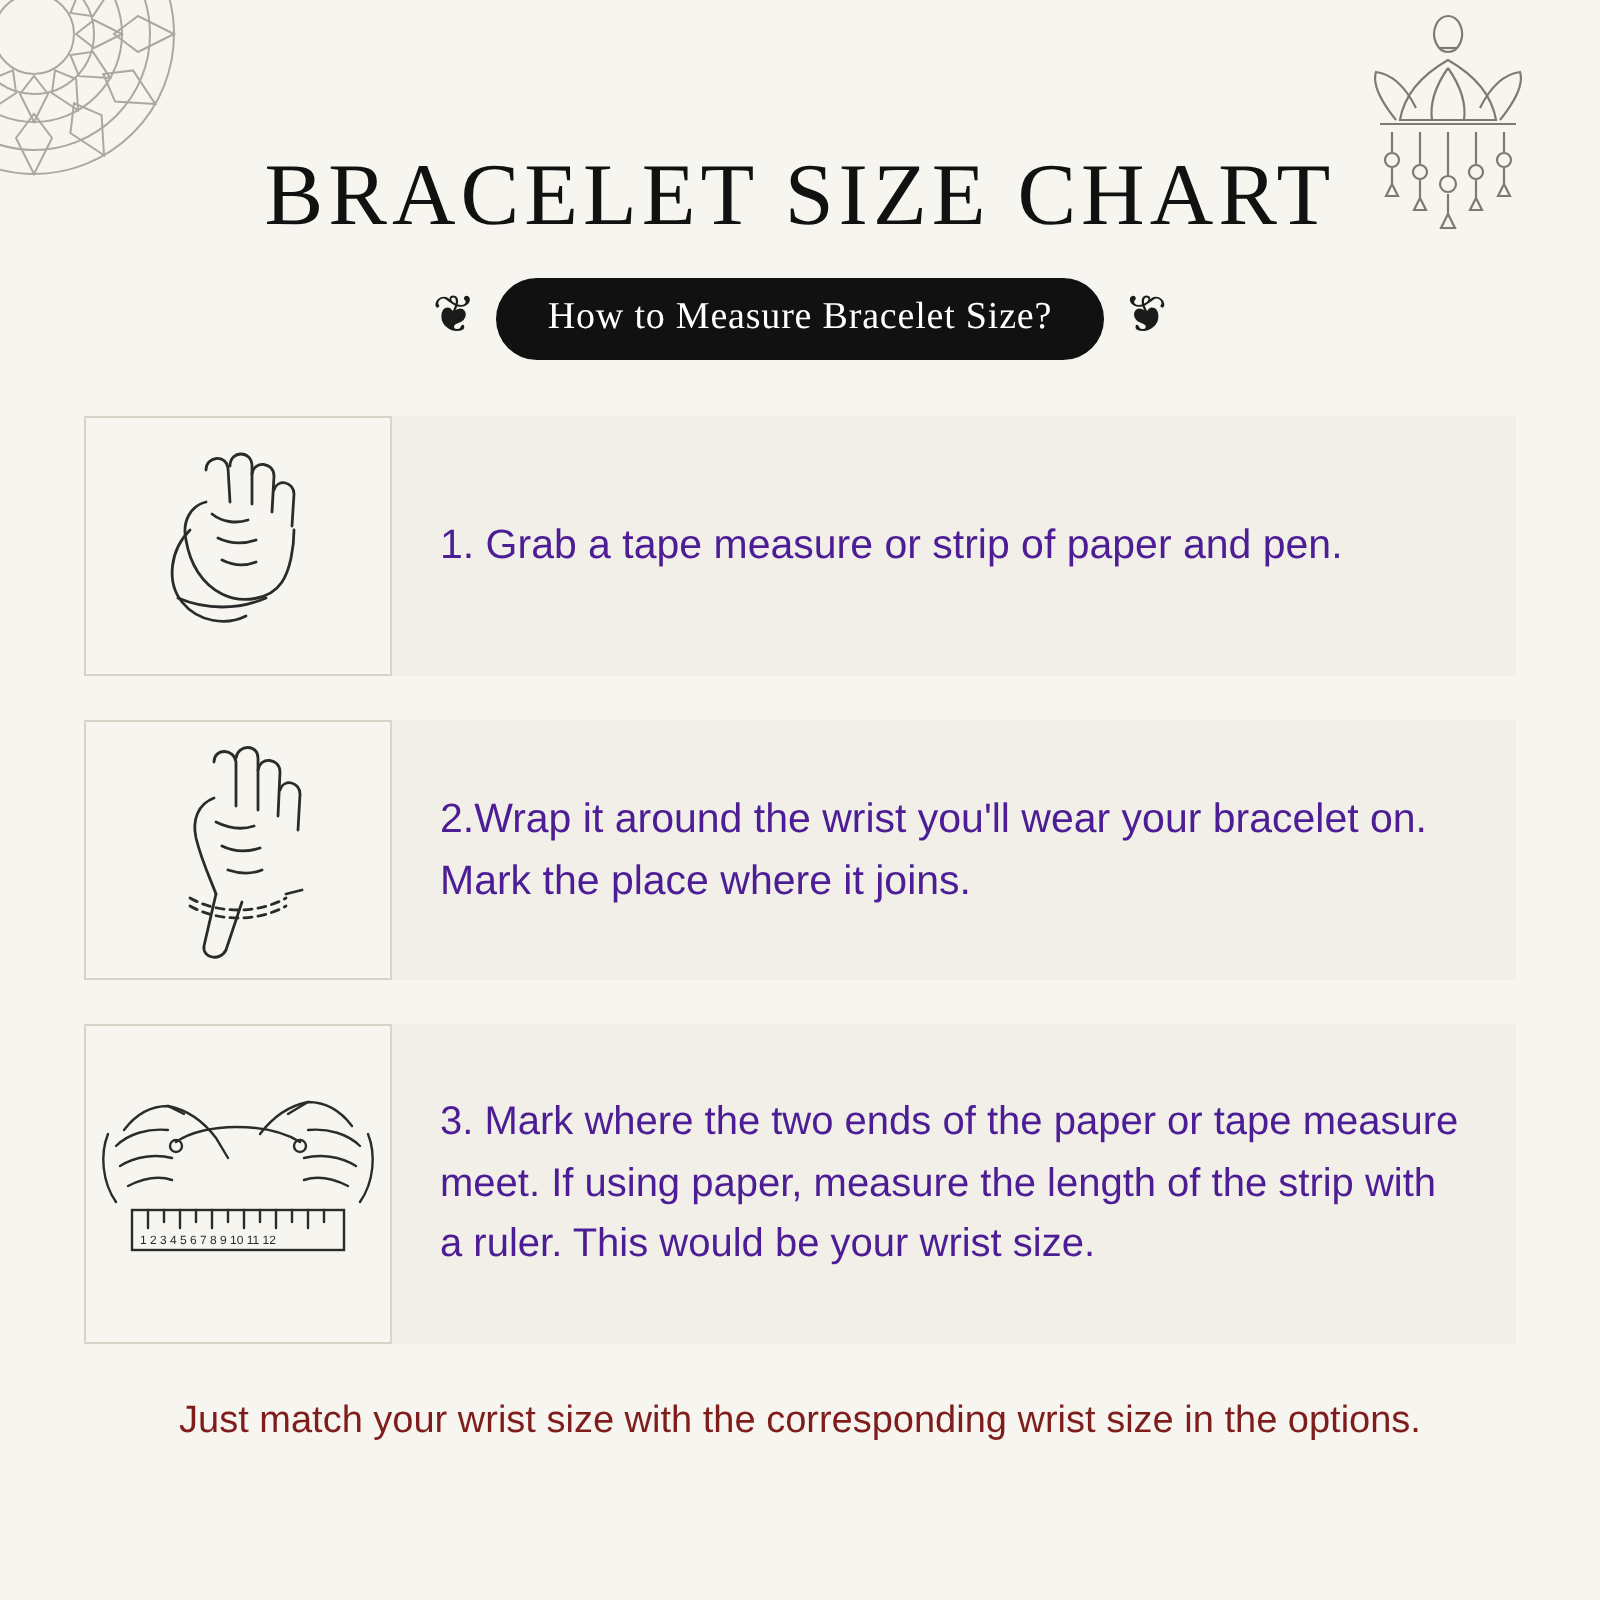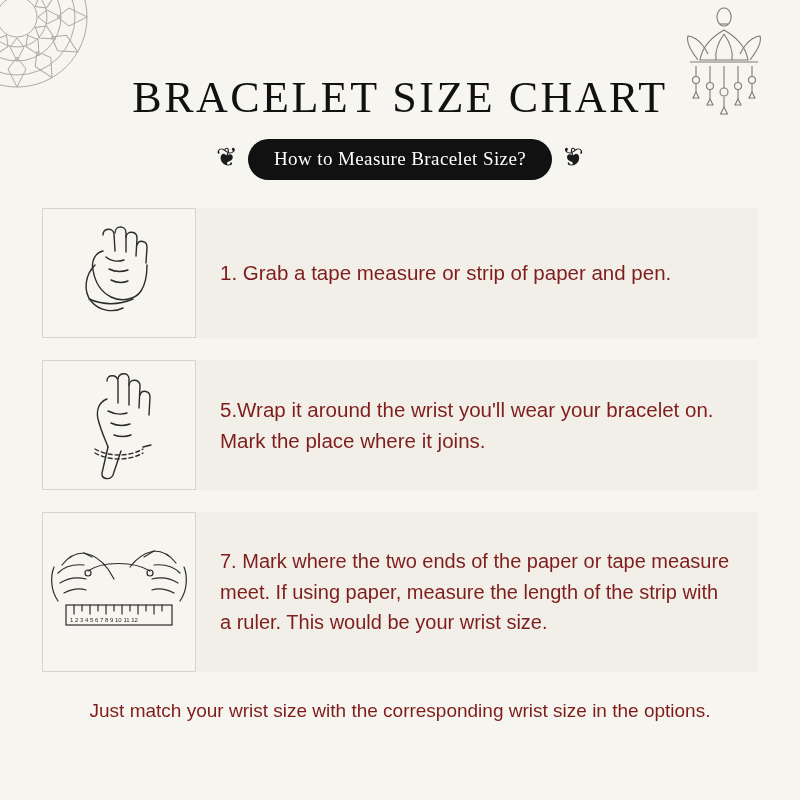--- a/index.html
+++ b/index.html
@@ -99,21 +99,21 @@
     align-items: center;
     justify-content: center;
   }
   .step-text {
     flex: 1;
     display: flex;
     align-items: center;
     padding: 4px 26px 4px 24px;
     font-size: 20.5px;
     line-height: 1.52;
-    color: #7f1d1d;
+    color: #4c1d95;
   }
   .step.s3 .step-text { font-size: 20px; }
 
   .footer {
     text-align: center;
     font-size: 19px;
     color: #7f1d1d;
     padding: 4px 26px 0;
     line-height: 1.4;
   }
@@ -256,21 +256,21 @@
           <path d="M49 46 c6 3 13 4 19 2"></path>
           <path d="M52 58 c6 3 13 3 19 1"></path>
           <path d="M55 70 c6 2 12 2 17 0"></path>
           <path d="M49 82 l-6 26 c-1 6 8 8 11 2 l8 -24"></path>
           <path d="M36 84 c14 8 34 8 48 0" stroke-dasharray="4 3"></path>
           <path d="M36 88 c14 8 34 8 48 0" stroke-dasharray="4 3"></path>
           <path d="M84 82 l8 -2"></path>
         </svg>
       </span>
     </div>
-    <div class="step-text">5.Wrap it around the wrist you'll wear your bracelet on. Mark the place where it joins.</div>
+    <div class="step-text">2.Wrap it around the wrist you'll wear your bracelet on. Mark the place where it joins.</div>
   </div>
 
   <div class="step s3">
     <div class="thumb">
       <span>
         <svg viewBox="0 0 150 130" width="150" height="130" fill="none" stroke="#2b2b2b" stroke-width="1.2" stroke-linecap="round">
 
           <path d="M18 38 c6 -8 14 -12 22 -12 l8 4"></path>
           <path d="M14 46 c6 -6 16 -9 26 -8"></path>
           <path d="M16 56 c8 -5 18 -6 26 -4"></path>
@@ -288,18 +288,18 @@
           <path d="M44 44 c14 -10 46 -10 62 0"></path>
           <circle cx="44" cy="46" r="3"></circle>
           <circle cx="106" cy="46" r="3"></circle>
 
           <rect x="22" y="78" width="106" height="20"></rect>
           <path d="M30 78 v9 M38 78 v6 M46 78 v9 M54 78 v6 M62 78 v9 M70 78 v6 M78 78 v9 M86 78 v6 M94 78 v9 M102 78 v6 M110 78 v9 M118 78 v6"></path>
           <text x="26" y="95" font-size="6" fill="#2b2b2b" stroke="none" font-family="Liberation Sans, sans-serif">1 2 3 4 5 6 7 8 9 10 11 12</text>
         </svg>
       </span>
     </div>
-    <div class="step-text">7. Mark where the two ends of the paper or tape measure meet. If using paper, measure the length of the strip with a ruler. This would be your wrist size.</div>
+    <div class="step-text">3. Mark where the two ends of the paper or tape measure meet. If using paper, measure the length of the strip with a ruler. This would be your wrist size.</div>
   </div>
 
 </div>
 
 <div class="footer">Just match your wrist size with the corresponding wrist size in the options.</div>
 
 </body></html>

